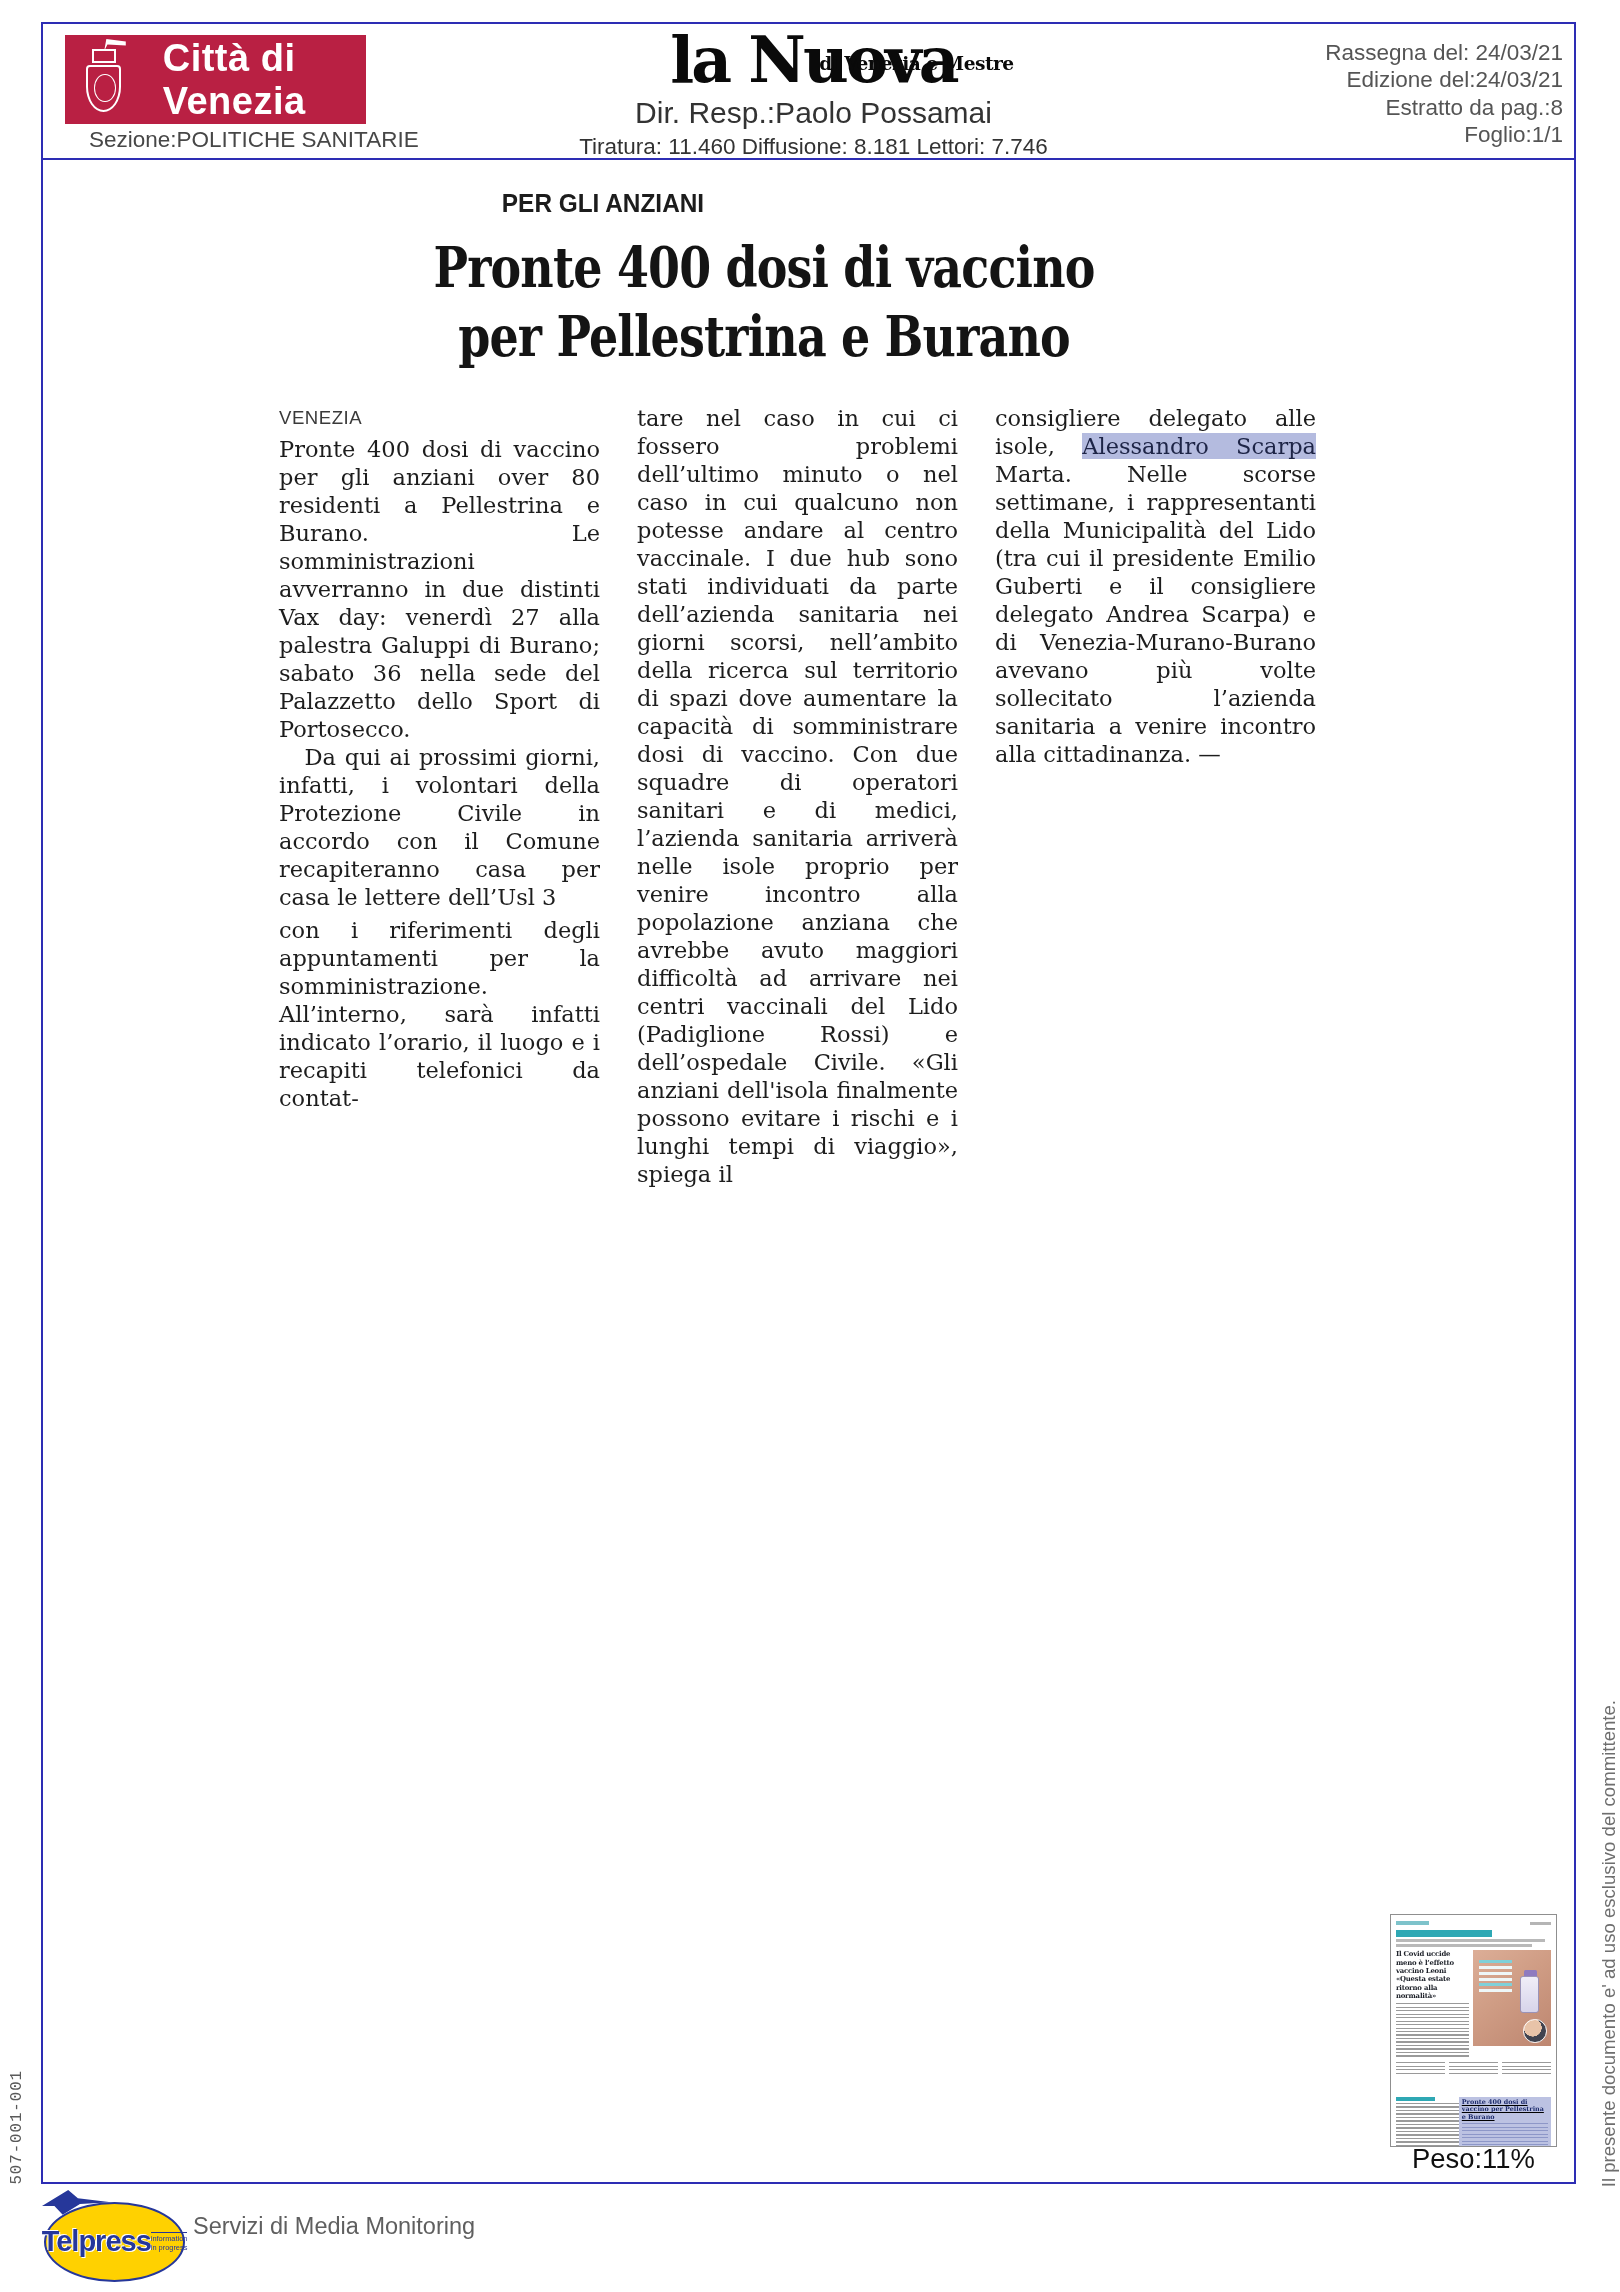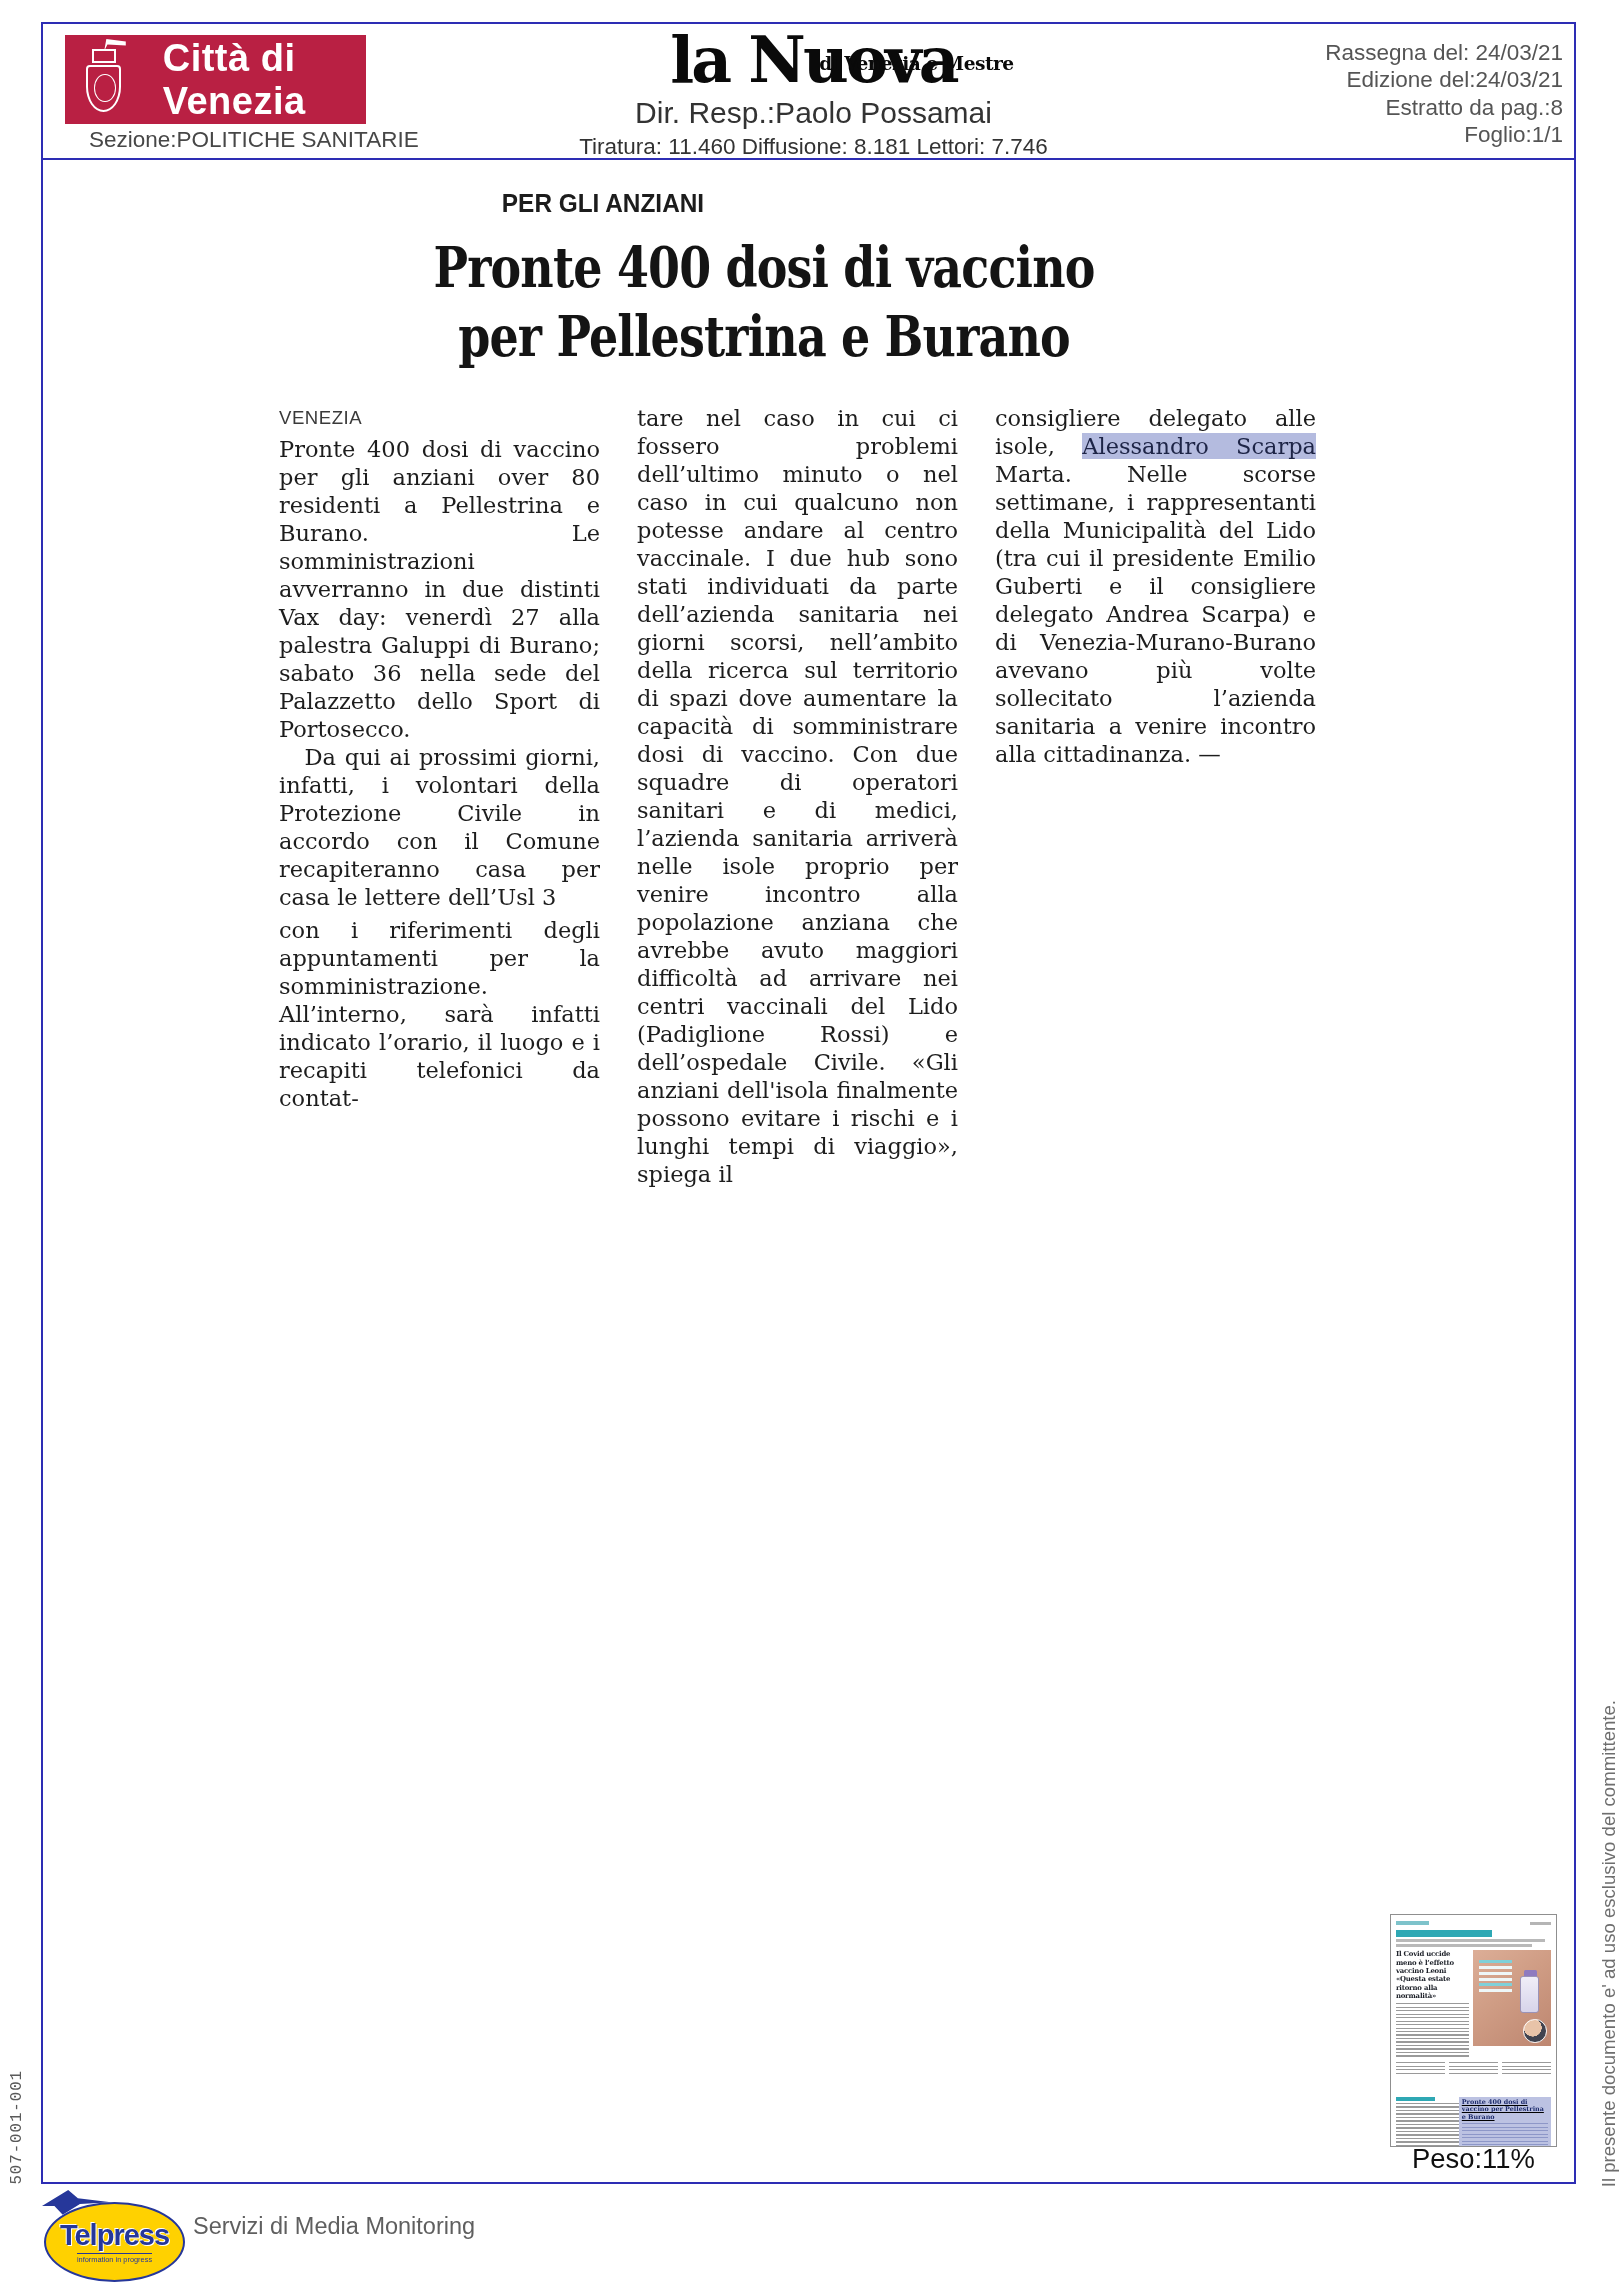--- a/index.html
+++ b/index.html
@@ -135,21 +135,21 @@
   }
   
   .telpress { position:absolute; left:44px; top:2196px; width:147px; height:90px; }
   .tp-bird {
     position:absolute; left:-2px; top:-5.9px; width:69px; height:29px; background:#26379a;
     clip-path:polygon(0 55%, 38% 0, 52% 28%, 100% 42%, 55% 48%, 30% 85%, 18% 55%);
   }
   .tp-ellipse {
     position:absolute; left:0; top:5.9px; width:141px; height:80px; background:#ffd100;
     border:2.9px solid #26379a; border-radius:50%; box-sizing:border-box;
-    display:flex; flex-direction:column; align-items:center; justify-content:center;
+    display:flex; flex-direction:row; align-items:center; justify-content:center;
   }
   .tp-text {
     font-weight:bold; font-size:29px; color:#26379a; letter-spacing:-1px;
     text-shadow:1px 1px 0 #fff, -1px -1px 0 #fff;
   }
   .tp-tagline { font-size:7.4px; color:#26379a; border-top:1.5px solid #26379a; padding-top:1px; margin-top:1px; }
   .footer-service { position:absolute; left:193px; top:2213px; font-size:23.5px; color:#5f5f5f; }
 </style>
 </head>
 <body>

